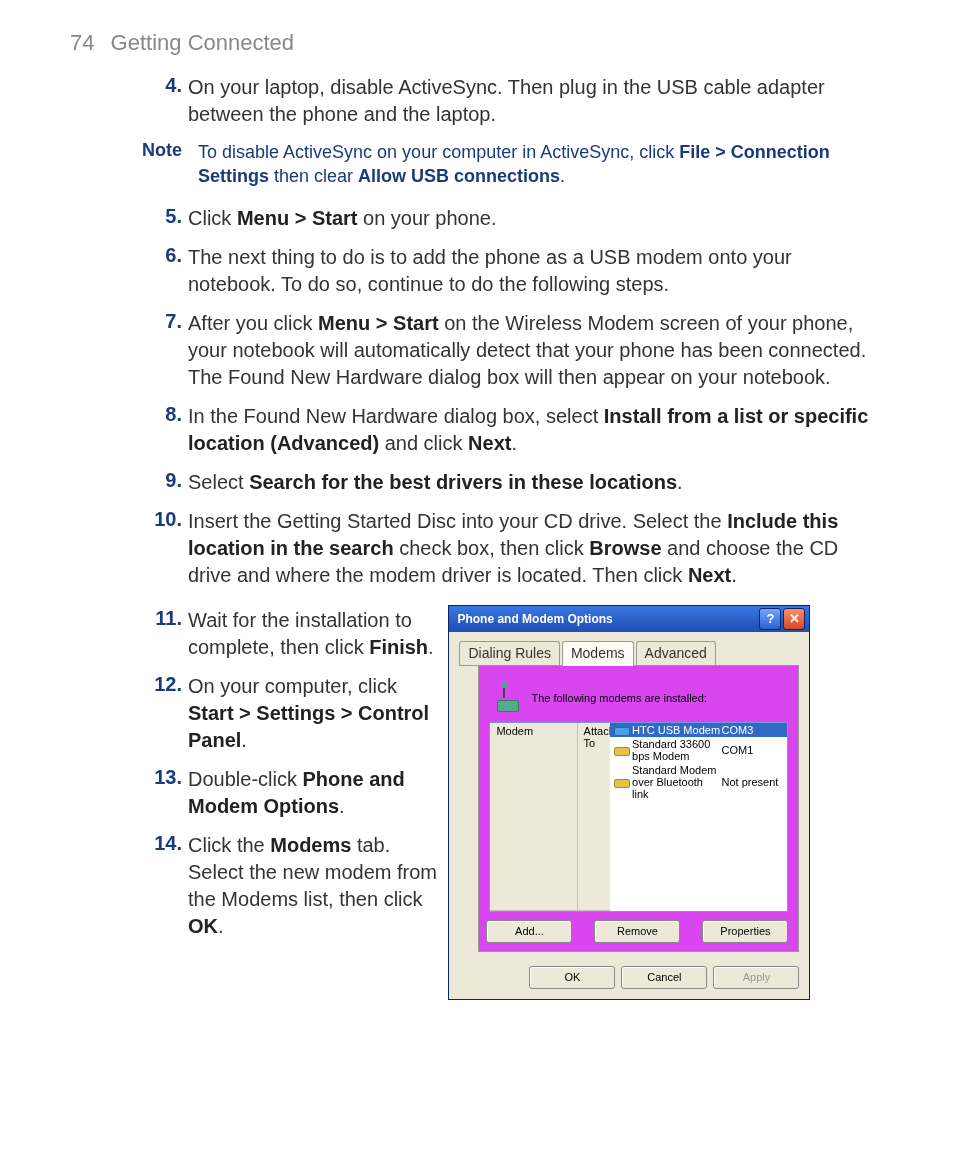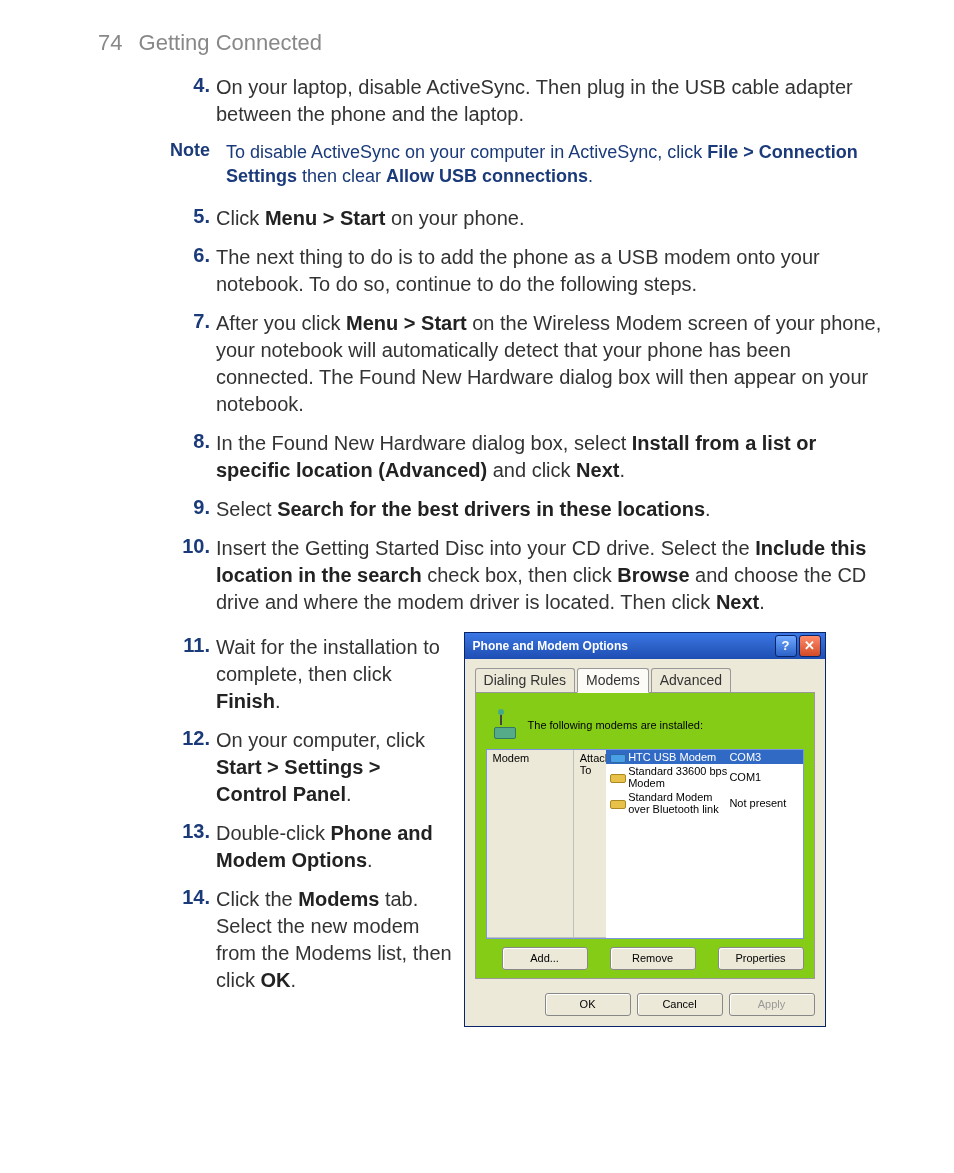--- a/index.html
+++ b/index.html
@@ -4,21 +4,21 @@
 <style>
   body {
     margin: 0;
     padding: 0;
     background: #fff;
     font-family: Arial, Helvetica, sans-serif;
     color: #333;
     width: 954px;
   }
   .page {
-    padding: 30px 70px 40px 98px;
+    padding: 30px 70px 40px 70px;
     box-sizing: border-box;
     width: 954px;
   }
   .page-header {
     font-size: 22px;
     color: #888;
     margin-bottom: 18px;
   }
   .page-number { margin-right: 10px; }
   .step-block { display:flex; margin: 6px 0 12px 0; }
@@ -88,21 +88,21 @@
     background:#ece9d8; margin-right:2px;
     border-top-left-radius:3px; border-top-right-radius:3px;
     font-size:14px; color:#333;
   }
   .tab.active {
     background:#fcfbf8;
     position:relative; top:1px; border-bottom:1px solid #fcfbf8;
   }
   .tab-pane {
     border:1px solid #999; border-top:none;
-    background:#84cc16; padding:10px 10px 8px 10px;
+    background:#d946ef; padding:10px 10px 8px 10px;margin-left:19px;
   }
   .msg-row { display:flex; align-items:center; gap:10px; margin:8px 4px 10px 4px; }
   .modem-icon-lg {
     width:28px; height:28px; position:relative;
   }
   .modem-icon-lg .box { position:absolute; bottom:0; left:4px; width:20px; height:10px; background:#5a8; border:1px solid #376; border-radius:2px;}
   .modem-icon-lg .ant { position:absolute; left:10px; top:0; width:2px; height:14px; background:#444;}
   .modem-icon-lg .ball { position:absolute; left:8px; top:-2px; width:6px; height:6px; border-radius:50%; background:#4a8;}
   .listbox {
     border:1px solid #7a96df; background:#fff; height:188px;

